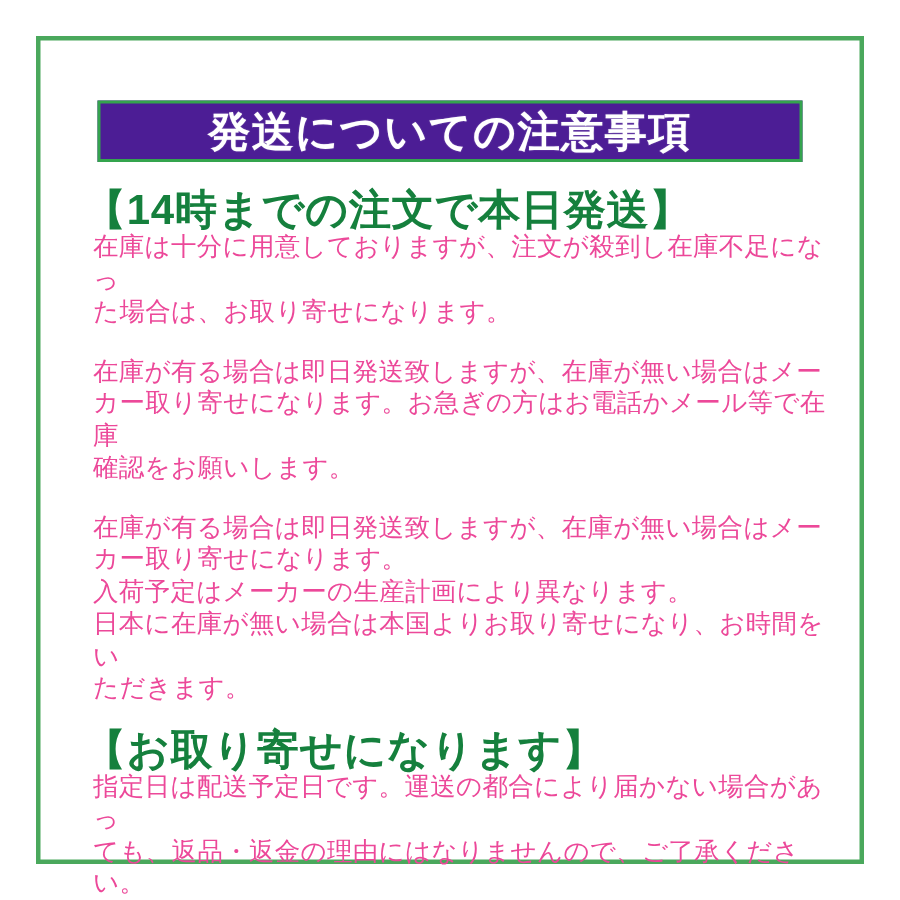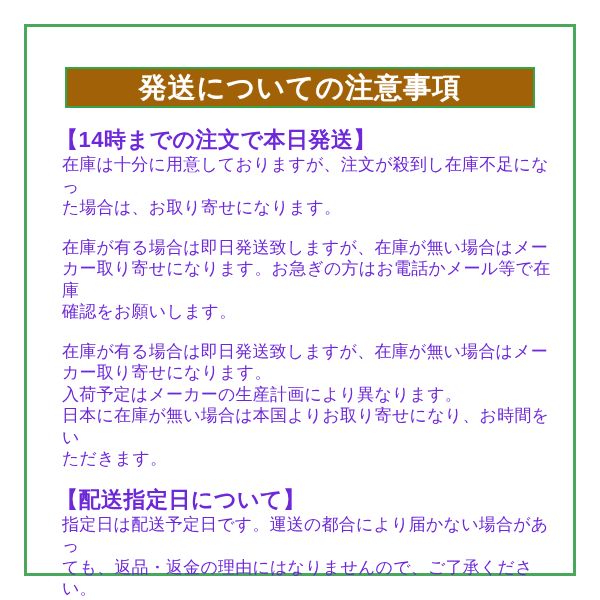--- a/index.html
+++ b/index.html
@@ -17,21 +17,21 @@
     top: 24px;
     width: 546px;
     height: 546px;
     border: 3px solid #4aa85c;
     background: #ffffff;
     box-sizing: content-box;
   }
   .banner {
     margin: 40px 38px 0 38px;
     height: 41px;
-    background: #a16207;
+    background: #4c1d95;
     border: 2px solid #34a44e;
     box-sizing: border-box;
     display: flex;
     align-items: center;
     justify-content: center;
   }
   .banner-title {
     color: #ffffff;
     font-size: 28px;
     font-weight: bold;
@@ -40,30 +40,30 @@
     text-shadow: 0 0 1px rgba(255,255,255,0.4);
   }
   .content {
     padding: 20px 20px 0 29px;
   }
   .section {
     margin-bottom: 18px;
   }
   .section-heading {
     margin: 0 0 2px 0;
-    color: #6d28d9;
-    font-size: 22px;
+    color: #15803d;
+    font-size: 28px;
     font-weight: bold;
     line-height: 24px;
     letter-spacing: 0.5px;
   }
   .section-body {
     margin: 0;
     padding-left: 6px;
-    color: #6d28d9;
+    color: #ec4899;
     font-size: 17px;
     font-weight: 500;
     line-height: 21.5px;
     letter-spacing: 0.2px;
     white-space: pre-line;
   }
 </style>
 </head>
 <body>
 
@@ -89,19 +89,19 @@
 
     <div class="section">
       <p class="section-body">在庫が有る場合は即日発送致しますが、在庫が無い場合はメー
 カー取り寄せになります。
 入荷予定はメーカーの生産計画により異なります。
 日本に在庫が無い場合は本国よりお取り寄せになり、お時間をい
 ただきます。</p>
     </div>
 
     <div class="section">
-      <h2 class="section-heading">【配送指定日について】</h2>
+      <h2 class="section-heading">【お取り寄せになります】</h2>
       <p class="section-body">指定日は配送予定日です。運送の都合により届かない場合があっ
 ても、返品・返金の理由にはなりませんので、ご了承ください。</p>
     </div>
 
   </div>
 </div>
 
 </body></html>

